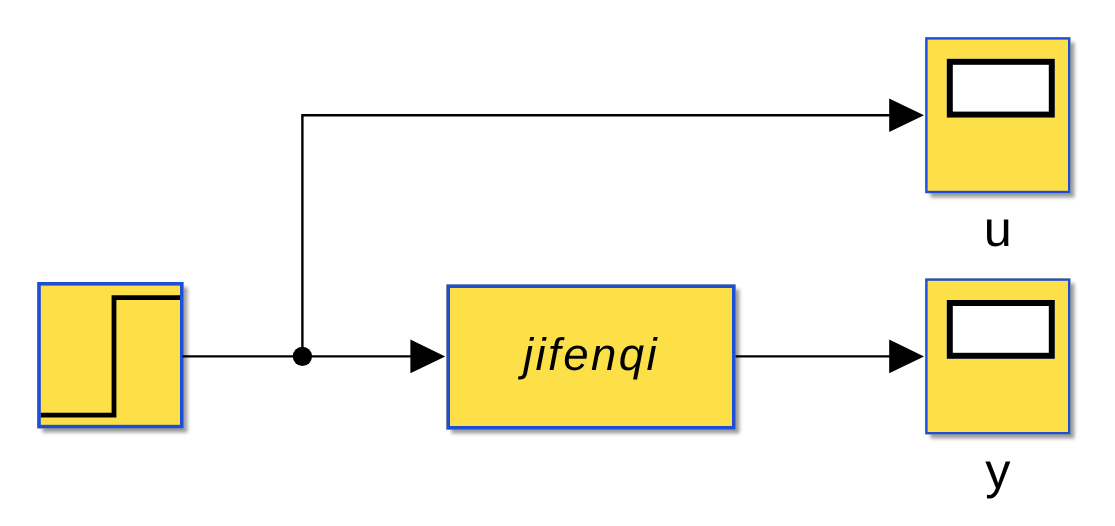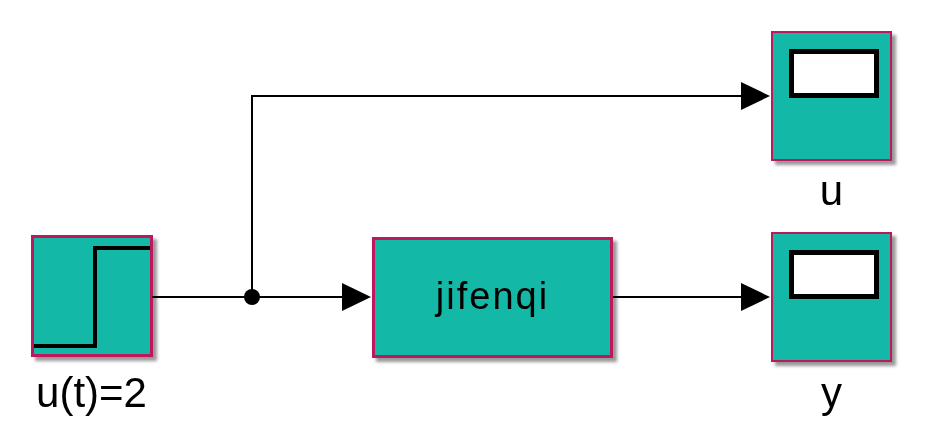--- a/index.html
+++ b/index.html
@@ -7,23 +7,24 @@
     position: relative;
     width: 929px;
     height: 438px;
     background: #ffffff;
     overflow: hidden;
     font-family: "Liberation Sans", sans-serif;
   }
   .block {
     position: absolute;
     box-sizing: border-box;
-    background: #14b8a6;
-    border: 3px solid #be185d;
+    background: #fde047;
+    border: 3px solid #1d4ed8;
     box-shadow: 4px 4px 3px rgba(0,0,0,0.40);
+    font-style: italic;
   }
   .block-step {
     left: 31px; top: 235px; width: 122px; height: 122px;
   }
   .block-integrator {
     left: 372px; top: 237px; width: 241px; height: 121px;
     display: flex; align-items: center; justify-content: center;
   }
   .integrator-text {
     font-size: 38px;
@@ -65,21 +66,20 @@
     width: 929px; height: 438px;
     pointer-events: none;
   }
 </style>
 </head>
 <body>
 
 <div id="canvas">
 
   <div class="block block-step"></div>
-  <div class="block-label label-step">u(t)=2</div>
 
   <div class="block block-integrator">
     <span class="integrator-text">jifenqi</span>
   </div>
 
   <div class="block block-scope block-scope-u">
     <div class="scope-screen"></div>
   </div>
   <div class="block-label label-scope-u">u</div>
 

